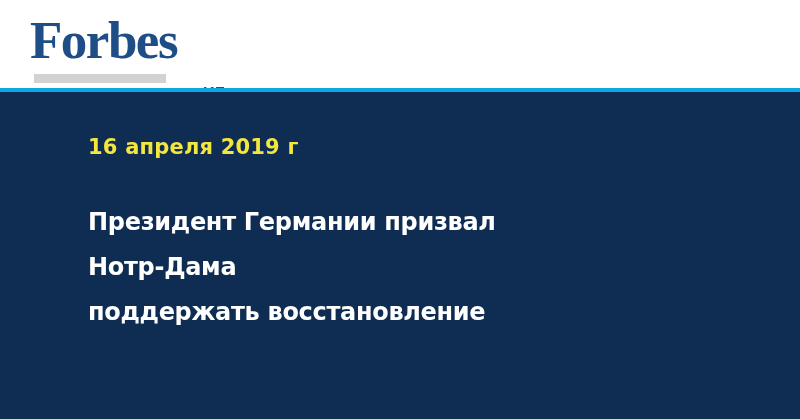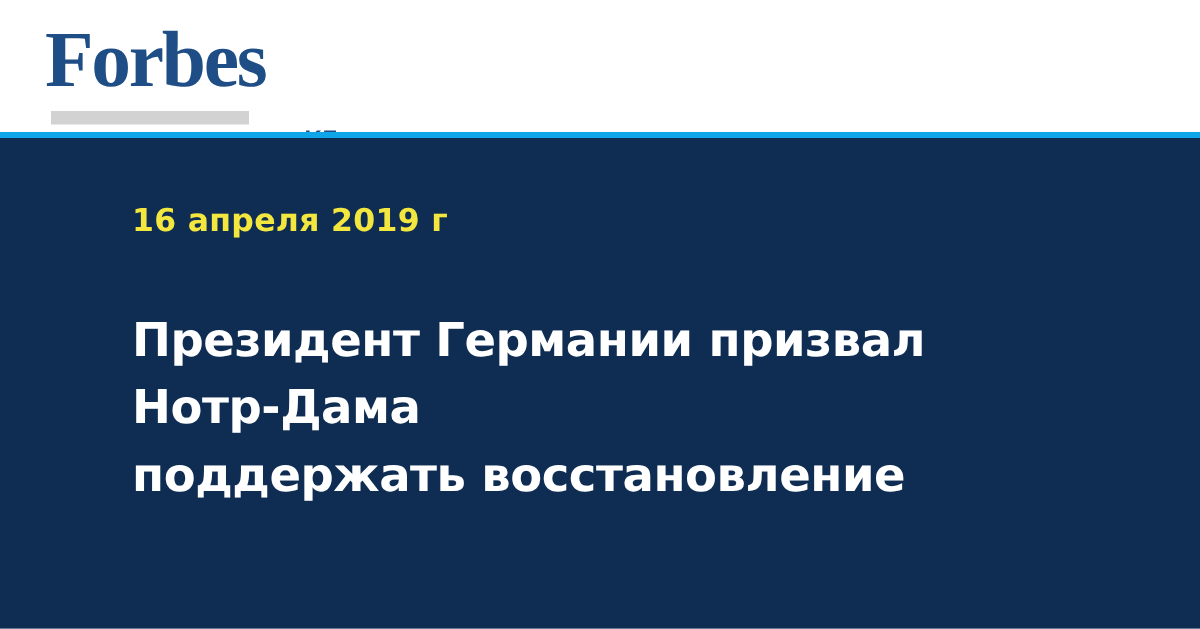--- a/index.html
+++ b/index.html
@@ -112,21 +112,21 @@
     white-space: nowrap;
   }
 
   .article-title {
     position: absolute;
     left: 88px;
     top: 92px;
     width: 600px;
     font-family: "DejaVu Sans", "Liberation Sans", sans-serif;
     font-weight: 700;
-    font-size: 31px;
+    font-size: 24px;
     line-height: 45px;
     letter-spacing: -0.3px;
     color: #ffffff;
   }
 
   .article-title .tline {
     display: block;
     white-space: nowrap;
   }
 </style>

